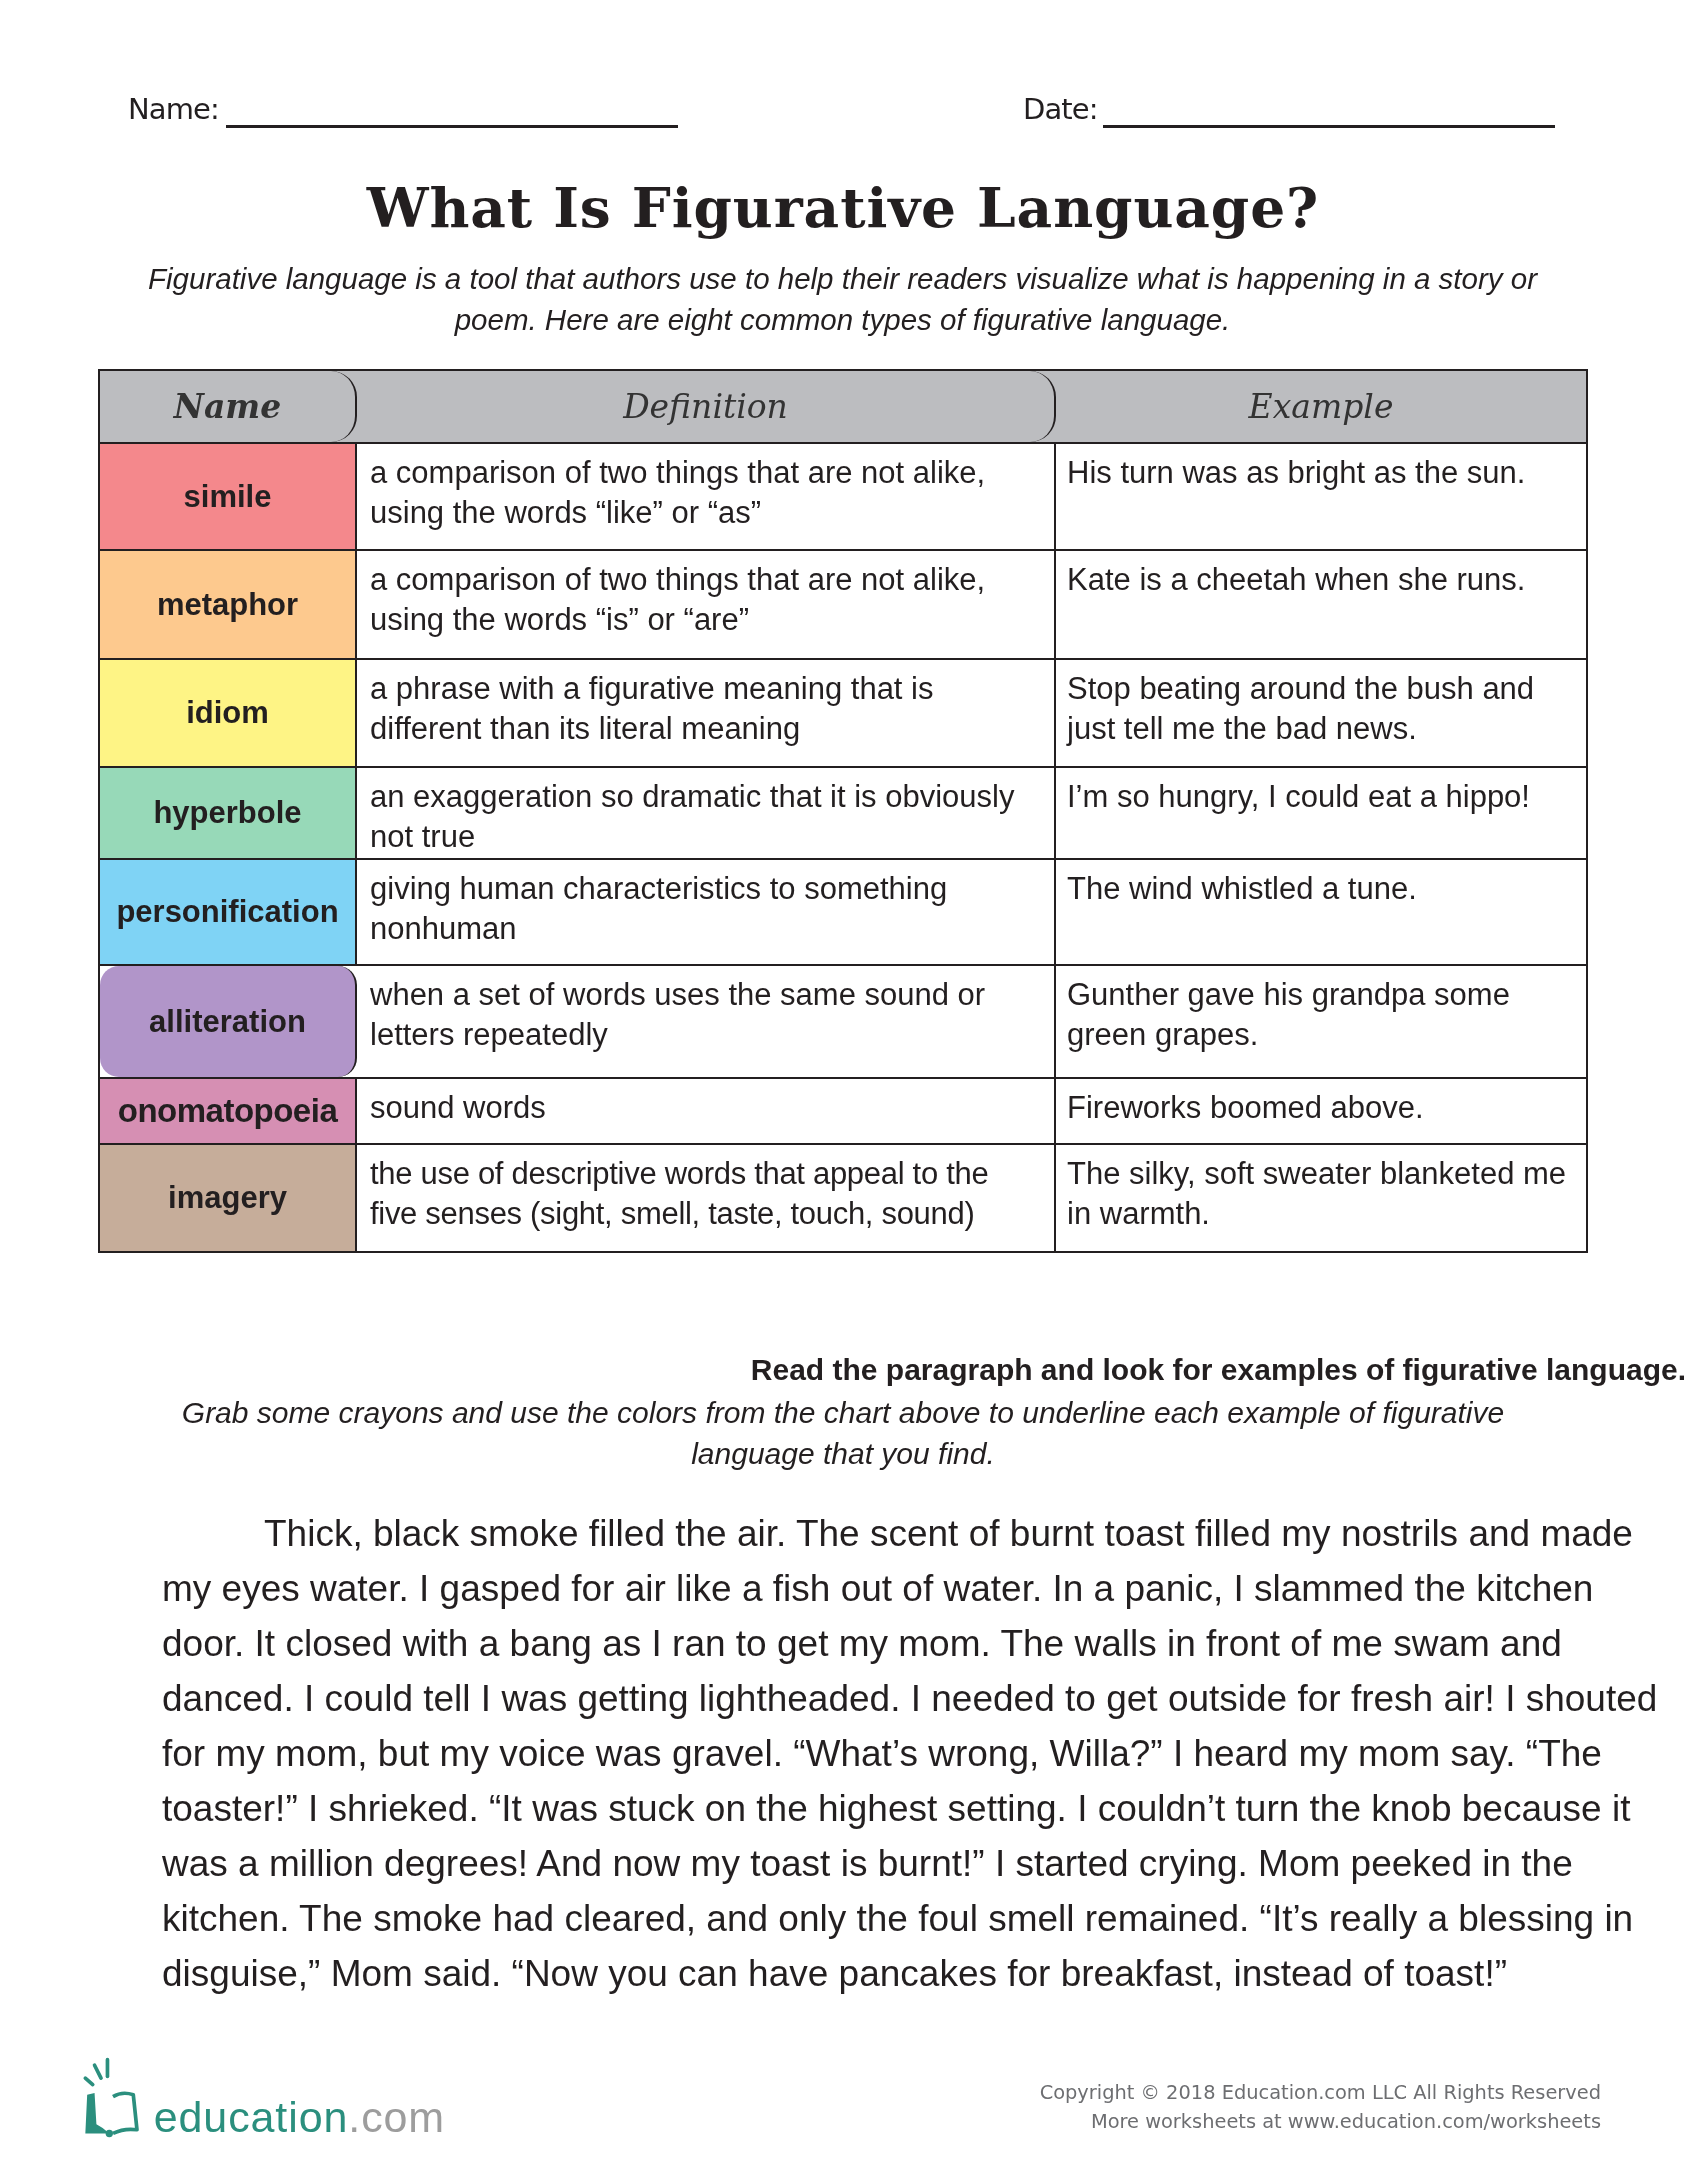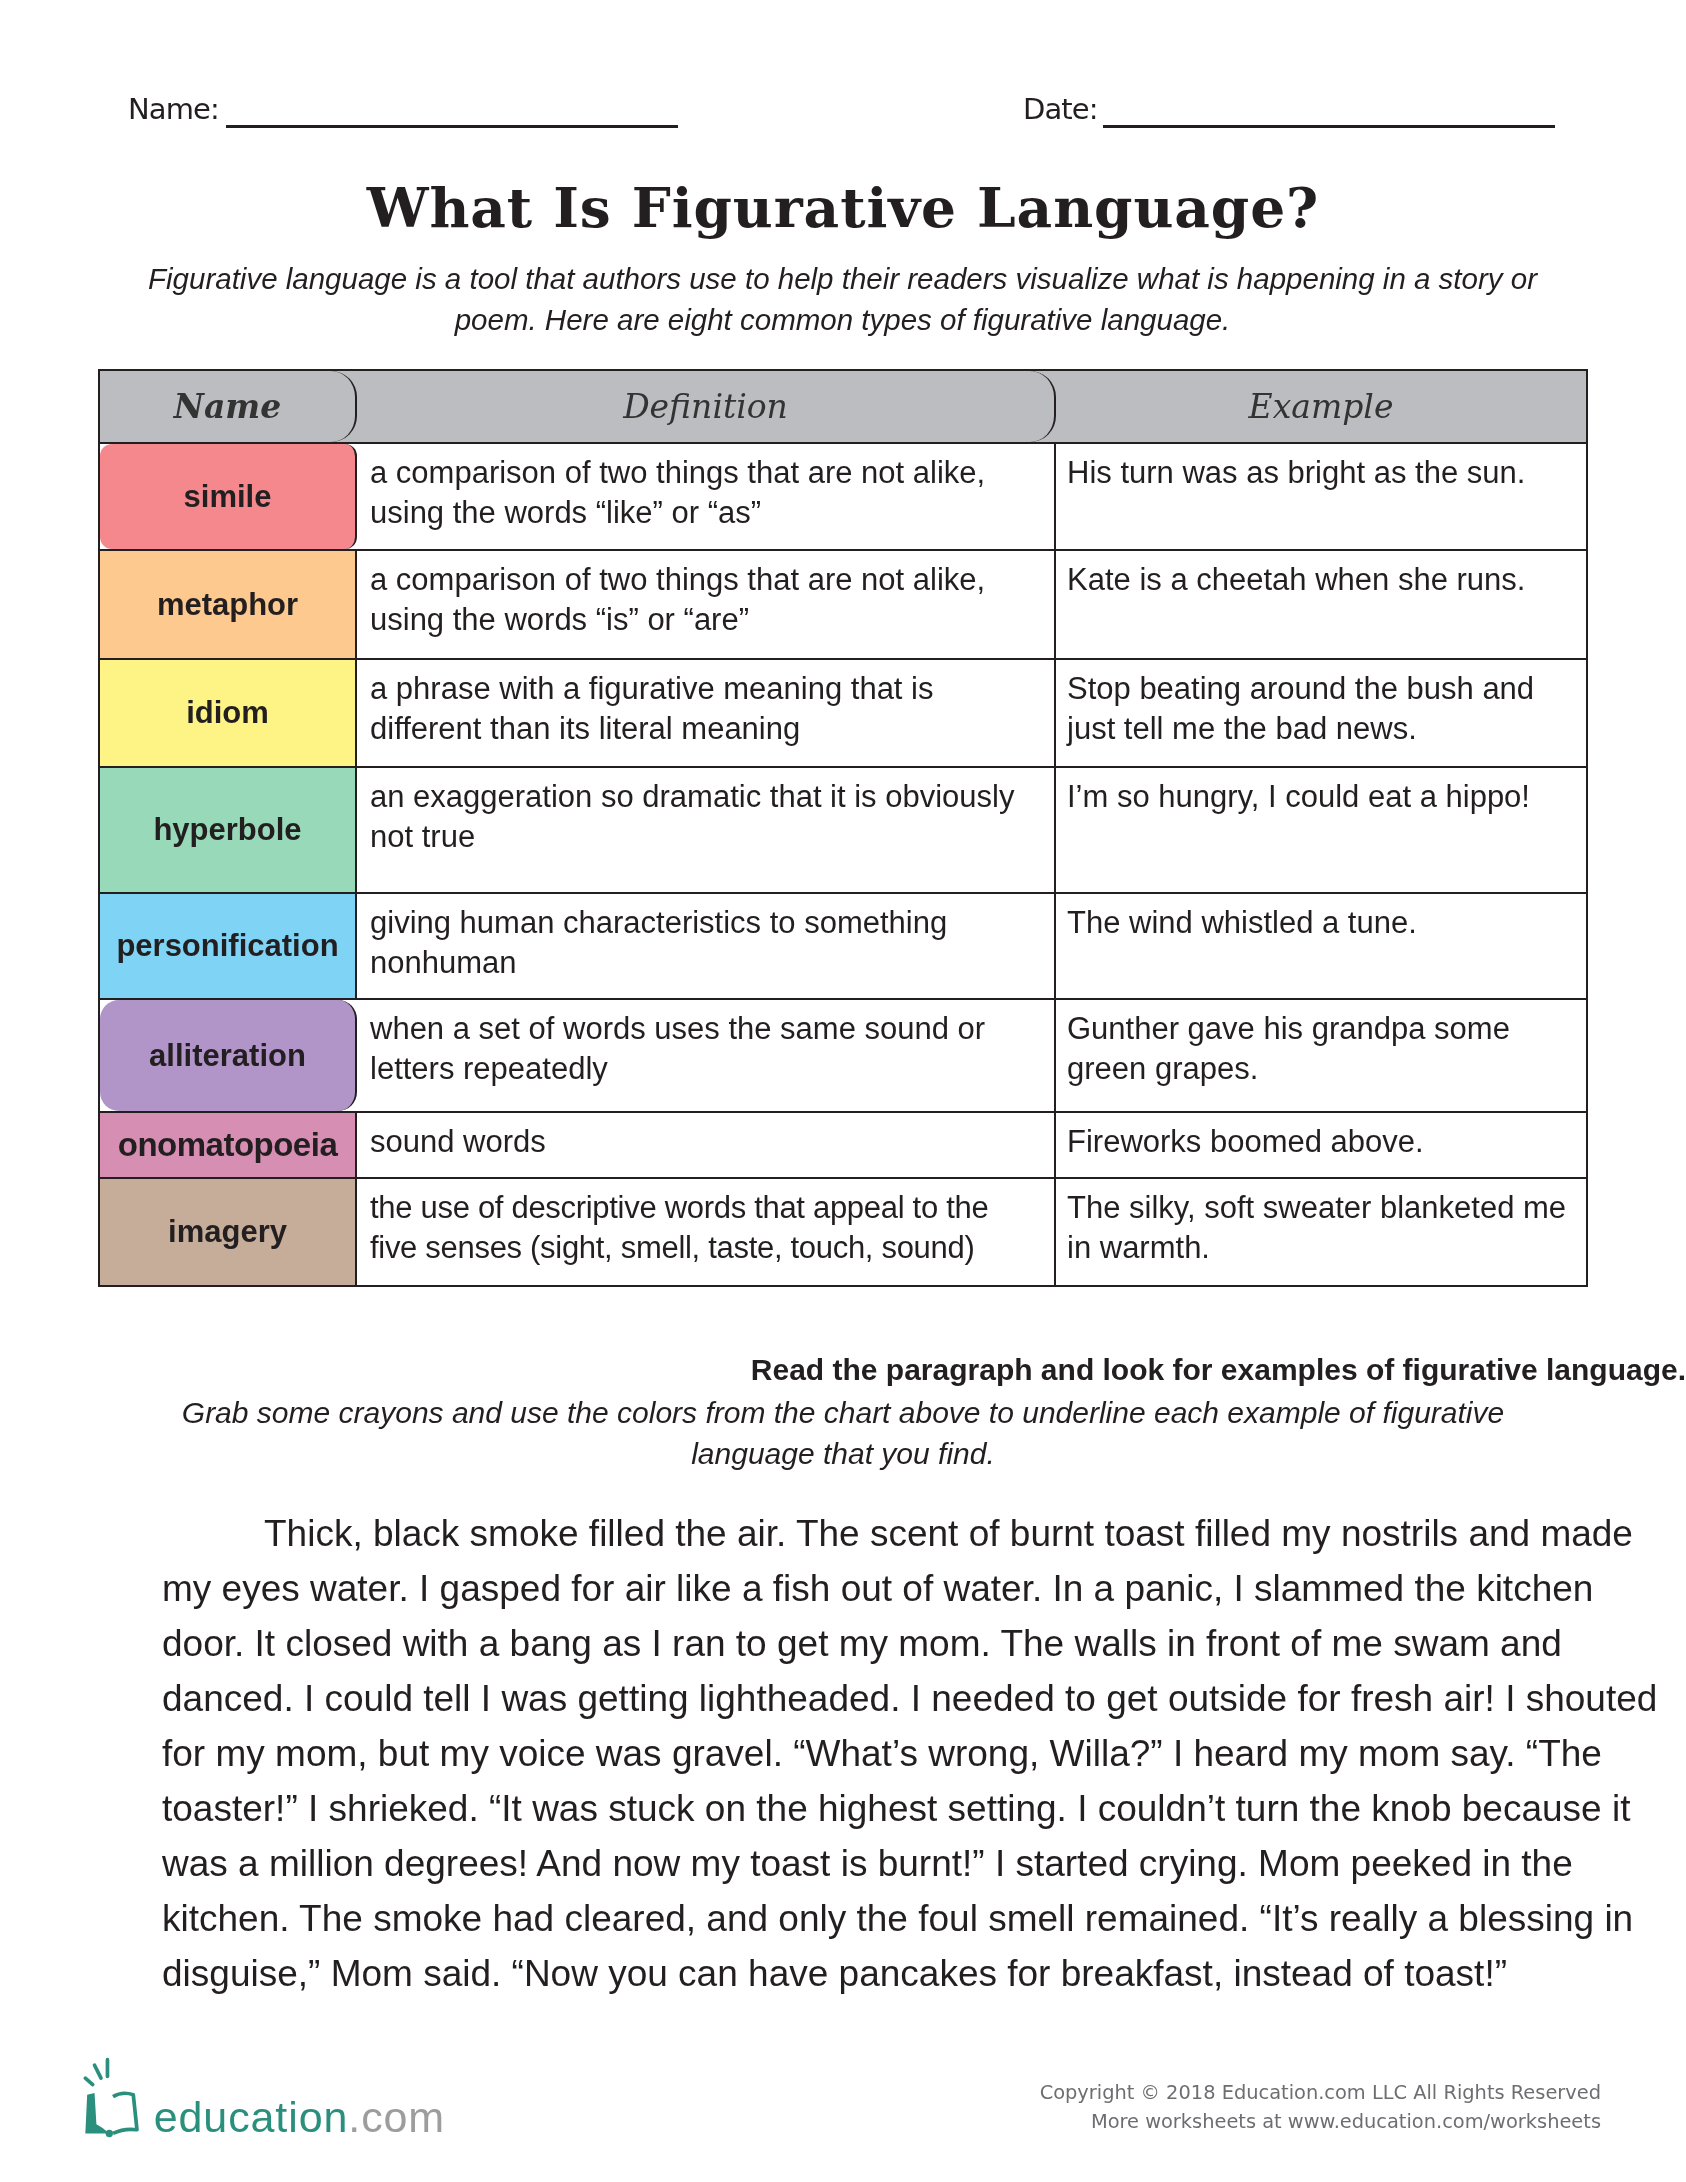--- a/index.html
+++ b/index.html
@@ -50,35 +50,35 @@
 <div class="abs title">What Is Figurative Language?</div>
 <div class="abs subtitle">Figurative language is a tool that authors use to help their readers visualize what is happening in a story or poem. Here are eight common types of figurative language.</div>
 
 <div class="abs table">
   <div class="row hdr" style="background: rgb(188, 189, 192);">
     <div class="cell c-name">Name</div>
     <div class="cell c-def">Definition</div>
     <div class="cell c-ex">Example</div>
   </div>
   <div class="row" style="height:107px">
-    <div class="cell c-name" style="background: rgb(244, 136, 140); border-radius: 12px;">simile</div>
+    <div class="cell c-name" style="background: rgb(244, 136, 140);">simile</div>
     <div class="cell c-def">a comparison of two things that are not alike, using the words “like” or “as”</div>
     <div class="cell c-ex">His turn was as bright as the sun.</div>
   </div>
   <div class="row" style="height:109px">
     <div class="cell c-name" style="background: rgb(253, 201, 142);">metaphor</div>
     <div class="cell c-def">a comparison of two things that are not alike, using the words “is” or “are”</div>
     <div class="cell c-ex">Kate is a cheetah when she runs.</div>
   </div>
   <div class="row" style="height:108px">
     <div class="cell c-name" style="background: rgb(254, 244, 133);">idiom</div>
     <div class="cell c-def">a phrase with a figurative meaning that is different than its literal meaning</div>
     <div class="cell c-ex">Stop beating around the bush and just tell me the bad news.</div>
   </div>
-  <div class="row" style="height:126px">
+  <div class="row" style="height:92px">
     <div class="cell c-name" style="background: rgb(151, 217, 184);">hyperbole</div>
     <div class="cell c-def">an exaggeration so dramatic that it is obviously not true</div>
     <div class="cell c-ex">I’m so hungry, I could eat a hippo!</div>
   </div>
   <div class="row" style="height:106px">
     <div class="cell c-name" style="background: rgb(127, 211, 245);">personification</div>
     <div class="cell c-def">giving human characteristics to something nonhuman</div>
     <div class="cell c-ex">The wind whistled a tune.</div>
   </div>
   <div class="row" style="height:113px">

